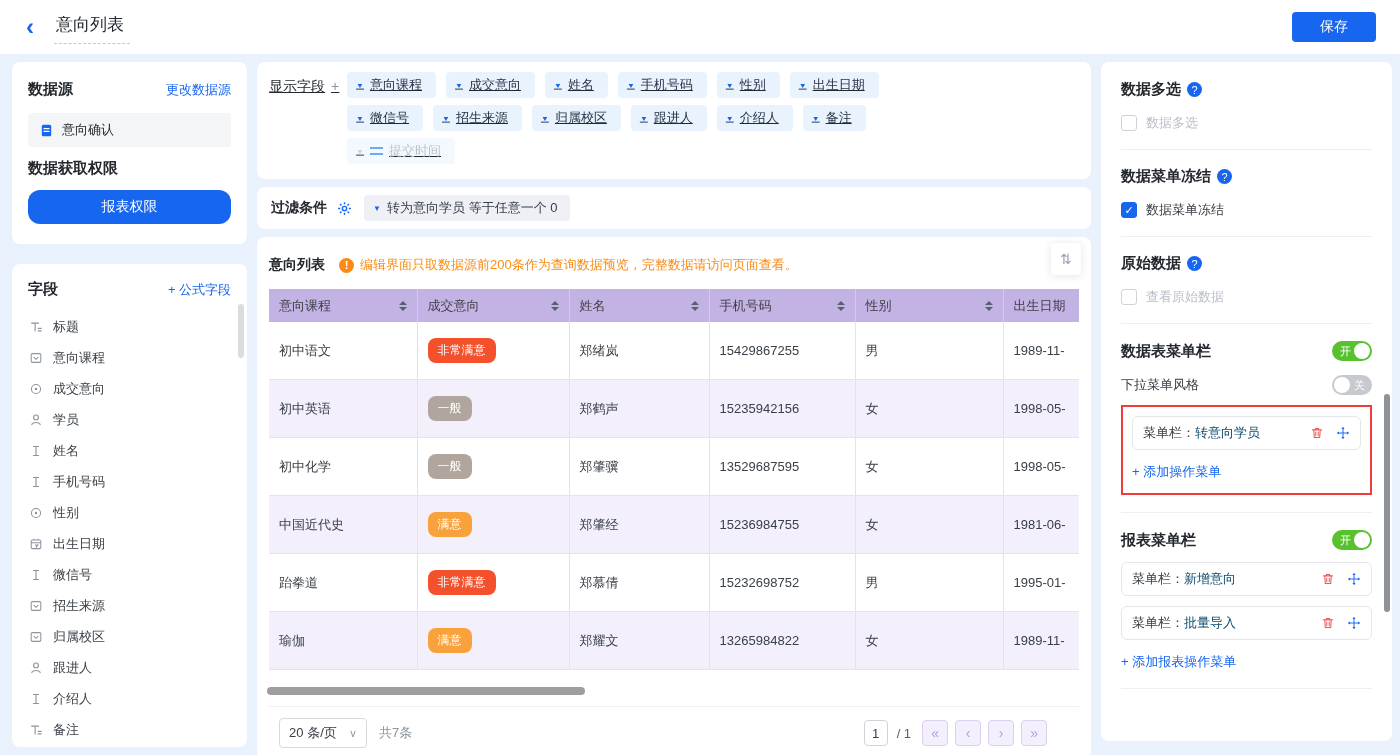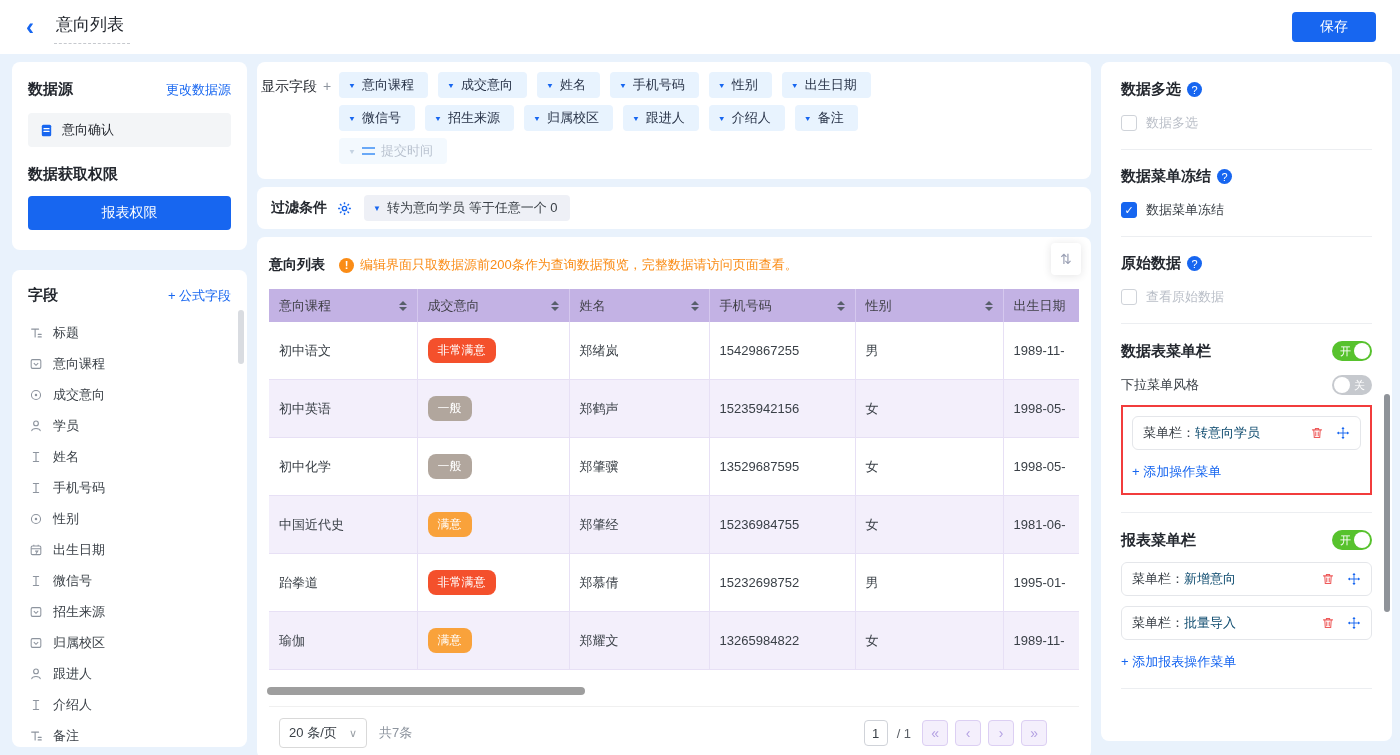--- a/index.html
+++ b/index.html
@@ -18,32 +18,32 @@
   .col-left { width:236px; display:flex; flex-direction:column; gap:20px; height:685px; }
   .col-mid { width:834px; display:flex; flex-direction:column; gap:8px; }
   .col-right { width:292px; }
 
   
   .ds-card { padding:18px 16px 20px; }
   .row-between { display:flex; align-items:center; justify-content:space-between; }
   .sec-title { font-size:15px; font-weight:bold; color:#23272e; }
   .blue-link { font-size:13px; color:#1766f0; cursor:pointer; }
   .ds-item { margin-top:14px; height:34px; background:#f3f5f7; border-radius:4px; display:flex; align-items:center; gap:8px; padding:0 10px; font-size:13px; }
-  .perm-title { margin-top:18px; }
-  .perm-btn { margin-top:12px; width:100%; height:34px; background:#1766f0; color:#fff; font-size:14px; border:none; border-radius:4px; cursor:pointer; }
+  .perm-title { margin-top:12px; }
+  .perm-btn { margin-top:12px; width:100%; height:34px; background:#1766f0; color:#fff; font-size:14px; border:none; border-radius:12px; cursor:pointer; }
 
   .fields-card { flex:1; padding:16px; overflow:hidden; position:relative; }
   .field-list { margin-top:12px; }
   .field-row { height:31px; display:flex; align-items:center; gap:9px; font-size:13px; color:#3a4047; cursor:pointer; }
   .ficon { display:inline-flex; width:16px; justify-content:center; color:#8d949e; }
   .ficon svg { display:block; }
   .v-thumb { position:absolute; right:3px; top:40px; width:6px; height:54px; background:#d9dce1; border-radius:3px; }
 
   
-  .df-card { padding:10px 4px 8px; display:flex; }
+  .df-card { padding:10px 12px 8px; display:flex;text-decoration:underline; }
   .df-label { width:78px; padding-top:6px; font-size:14px; color:#23272e; white-space:nowrap; }
   .df-plus { color:#8d949e; margin-left:6px; cursor:pointer; }
   .chip-rows { flex:1; }
   .chip-row { display:flex; gap:10px; margin-bottom:7px; flex-wrap:nowrap; }
   .chip { height:26px; display:inline-flex; align-items:center; gap:6px; background:#e8f3fe; border-radius:4px; padding:0 14px 0 9px; font-size:13px; color:#273247; cursor:pointer; white-space:nowrap; }
   .chip .caret { color:#1766f0; font-size:8px; transform:scaleY(.9); }
   .chip.disabled { background:#f3f9fe; color:#b9c2cf; }
   .chip.disabled .caret { color:#c5d3e2; }
   .bars { display:inline-block; width:13px; height:8px; border-top:2px solid #6aa9f7; border-bottom:2px solid #6aa9f7; }
 

